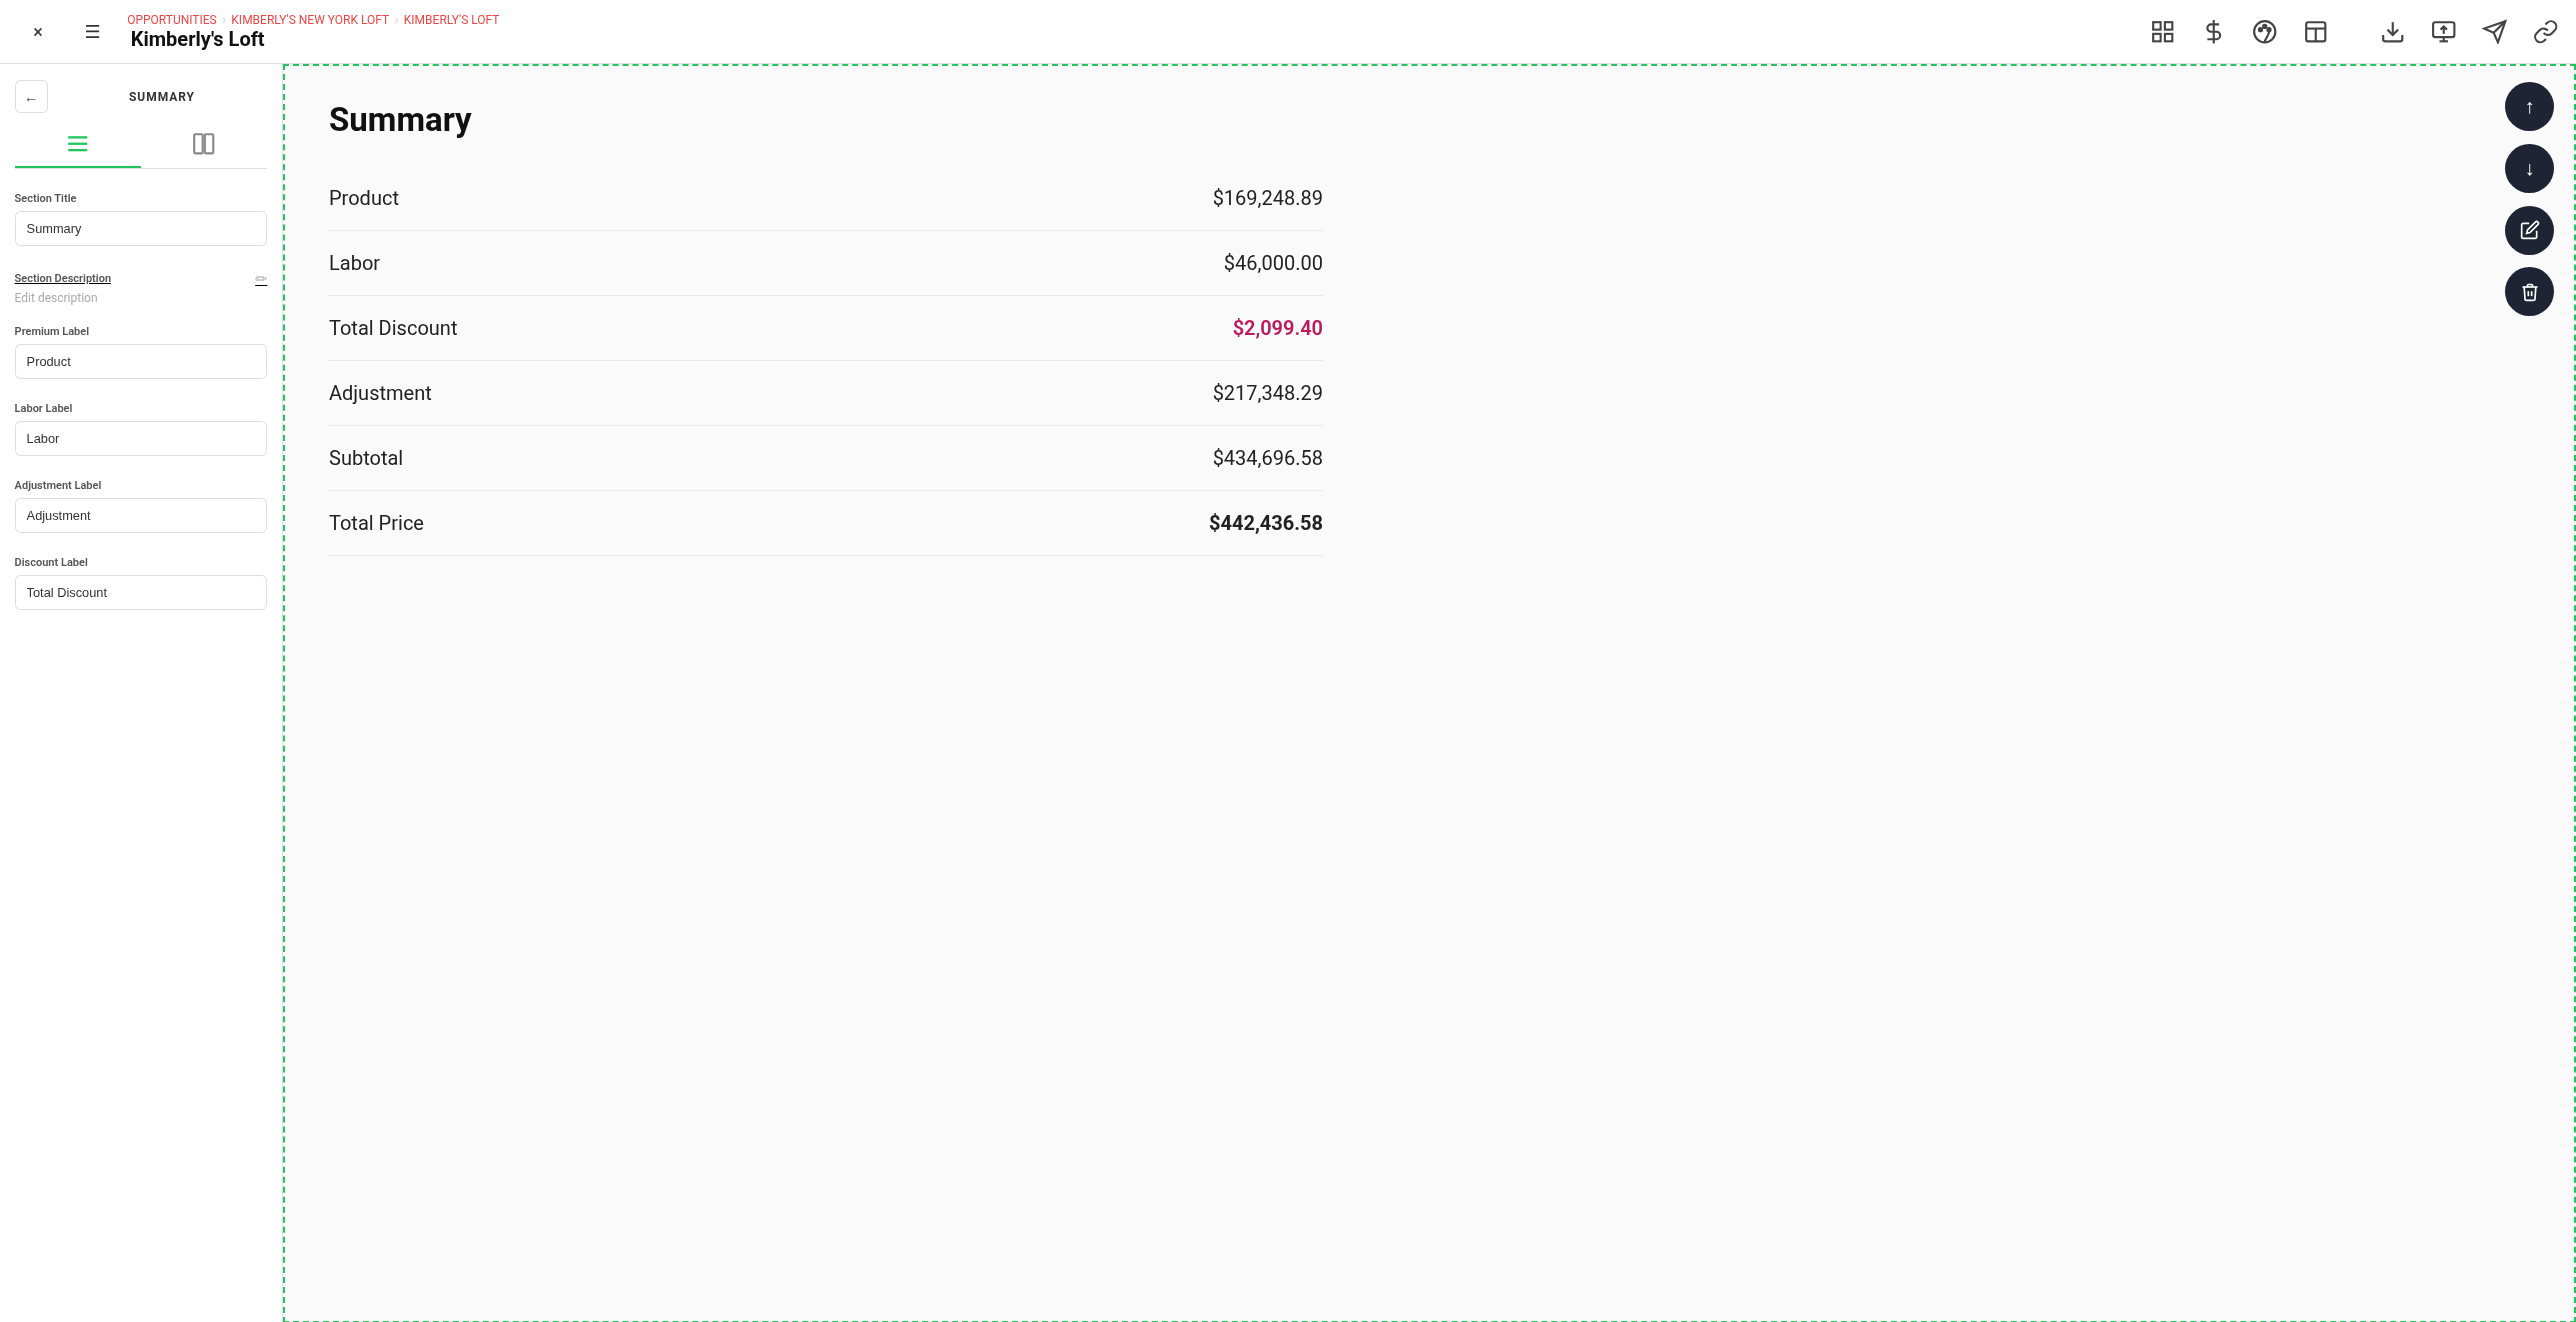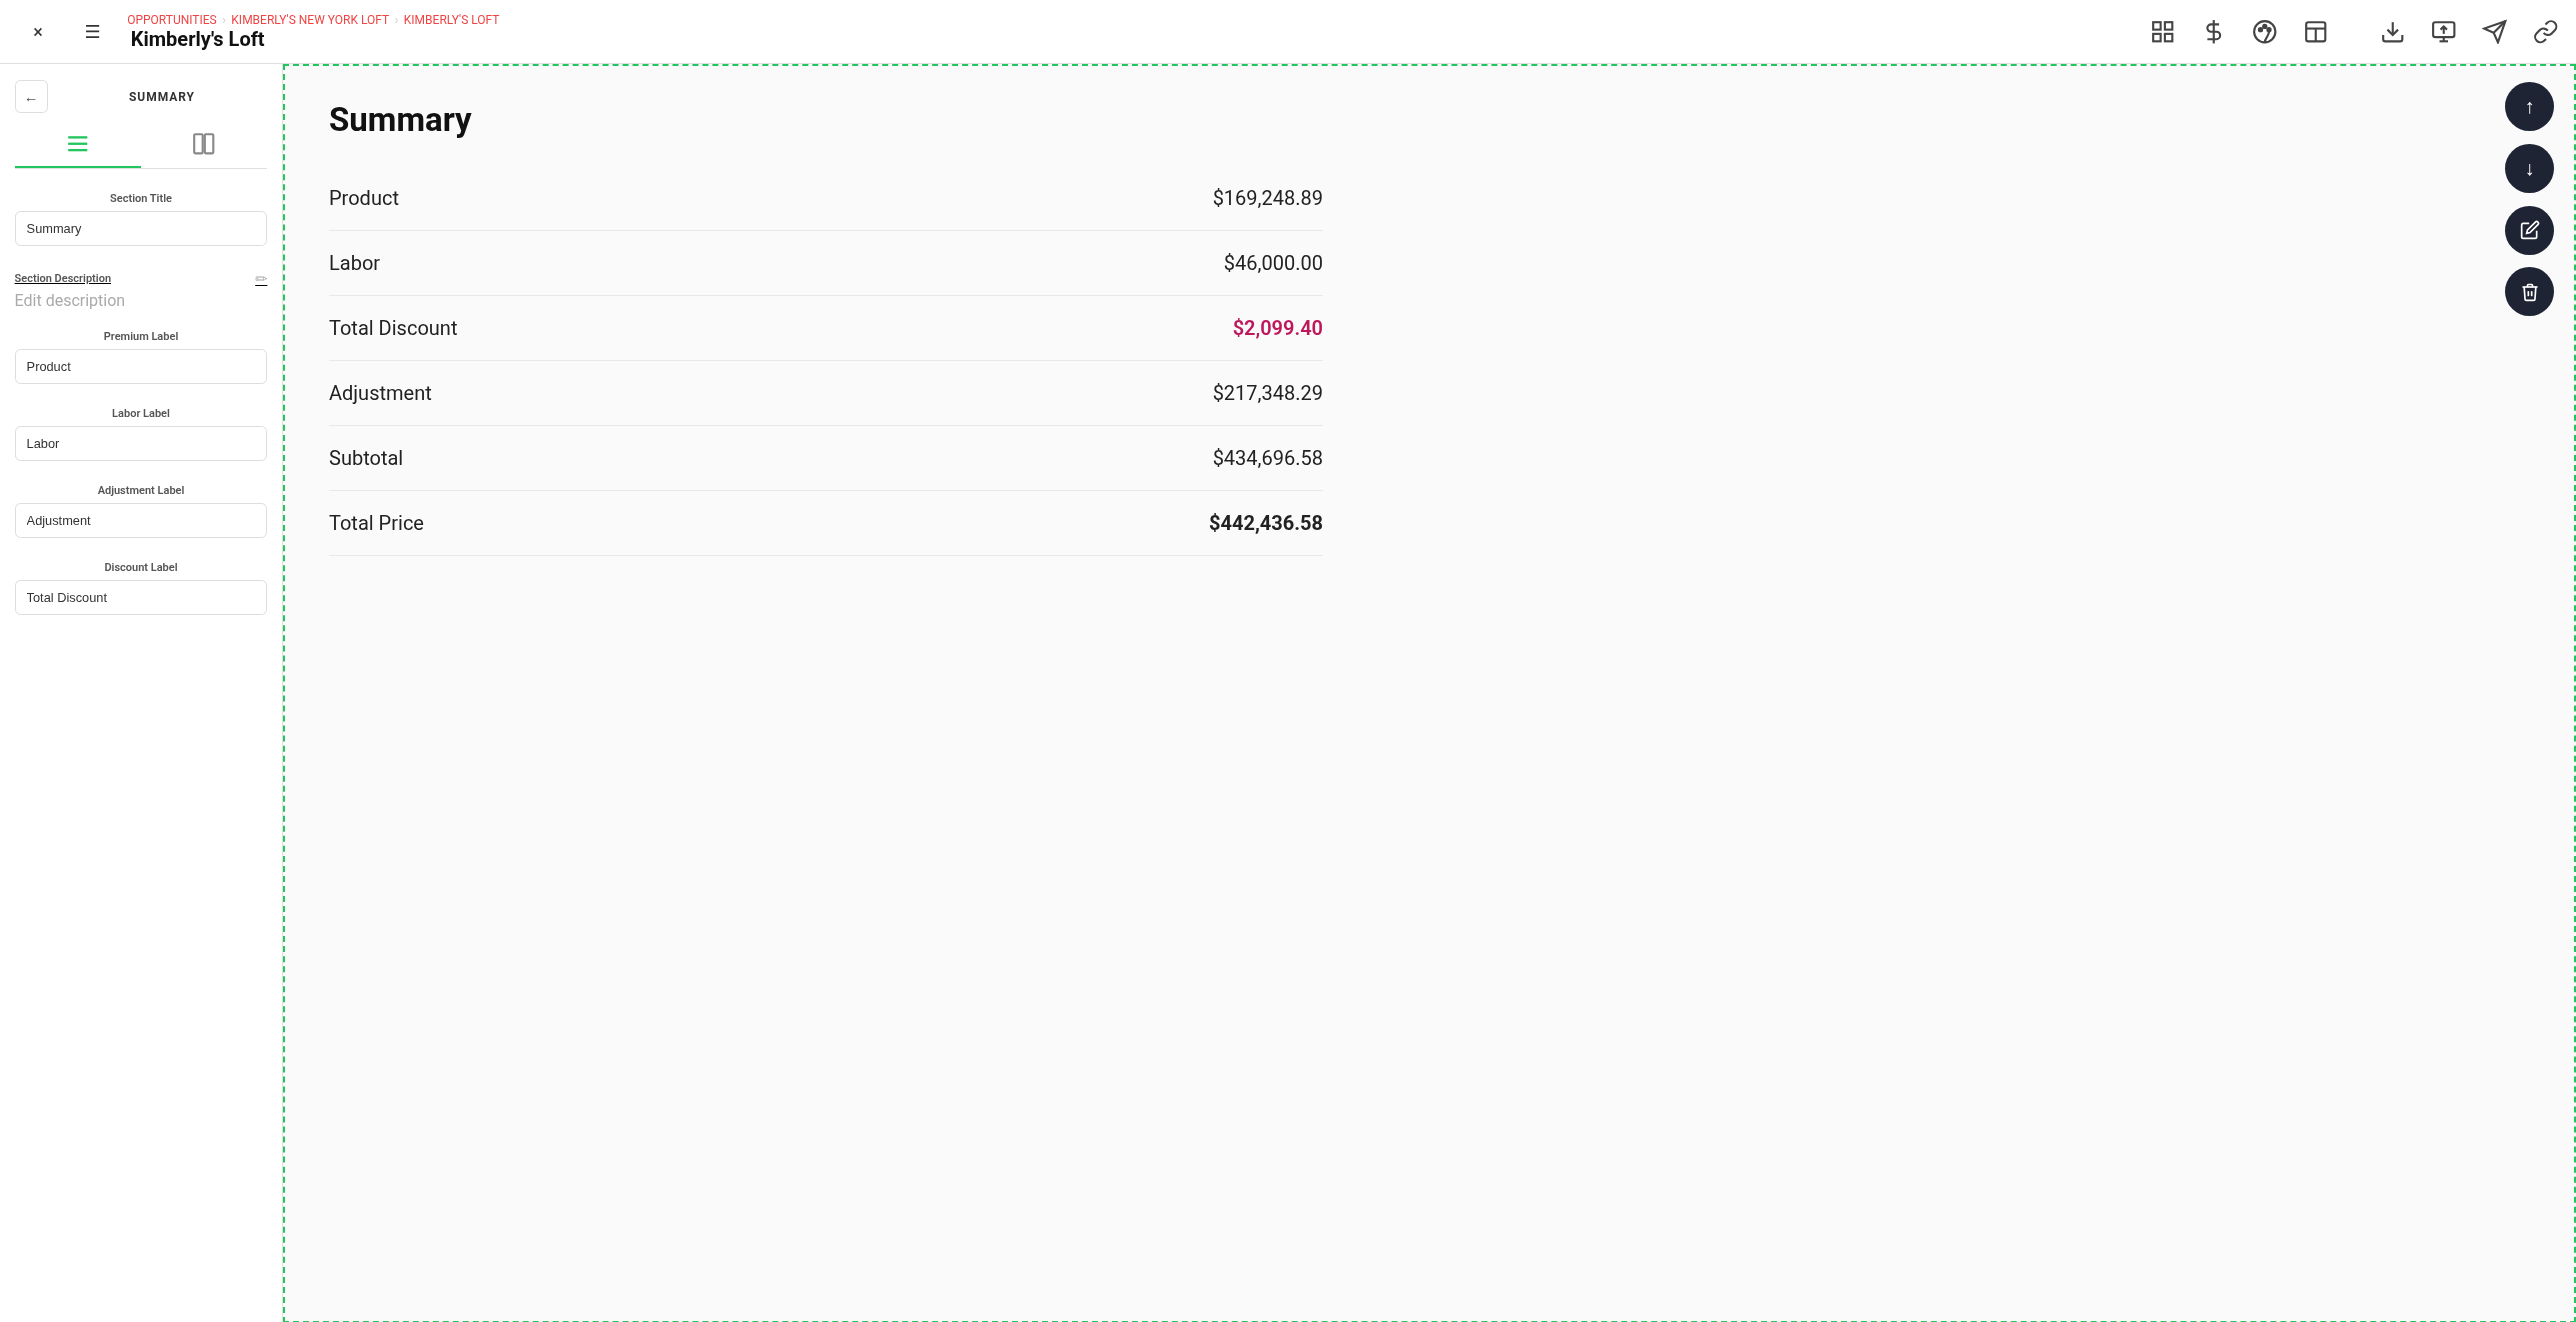--- a/index.html
+++ b/index.html
@@ -100,21 +100,21 @@
     }
     .view-toggle-btn.active {
       border-bottom: 2.7px solid #22c55e;
       color: #22c55e;
     }
     .view-toggle-btn.inactive { color: #888; }
 
     .form-section { padding: 9px 14.6px 14.6px; }
     .form-label {
       font-size: 11px; font-weight: 600; color: #555;
-      margin-bottom: 5.5px; text-align: center;
+      margin-bottom: 5.5px; text-align: left;
     }
     .form-input {
       width: 100%; border: 0.9px solid #ddd; border-radius: 5.5px;
       padding: 9px 11px; font-size: 12.8px; color: #333;
       background: #fff; outline: none;
     }
     .description-row {
       display: flex; align-items: center; justify-content: space-between;
       padding: 9px 14.6px 3.6px;
       text-decoration: underline;
@@ -296,21 +296,21 @@
 
     <div class="form-section">
       <div class="form-label">Section Title</div>
       <input class="form-input" type="text" value="Summary" style="">
     </div>
 
     <div class="description-row">
       <div class="description-label">Section Description</div>
       <div class="edit-icon">✏</div>
     </div>
-    <div style="padding: 0 14.6px 11px; font-size: 16px; color: #aaa;">Edit description</div>
+    <div style="padding: 0 14.6px 11px; font-size: 12px; color: #aaa;">Edit description</div>
 
     <div class="form-section">
       <div class="form-label">Premium Label</div>
       <input class="form-input" type="text" value="Product" style="">
     </div>
 
     <div class="form-section">
       <div class="form-label">Labor Label</div>
       <input class="form-input" type="text" value="Labor" style="">
     </div>

